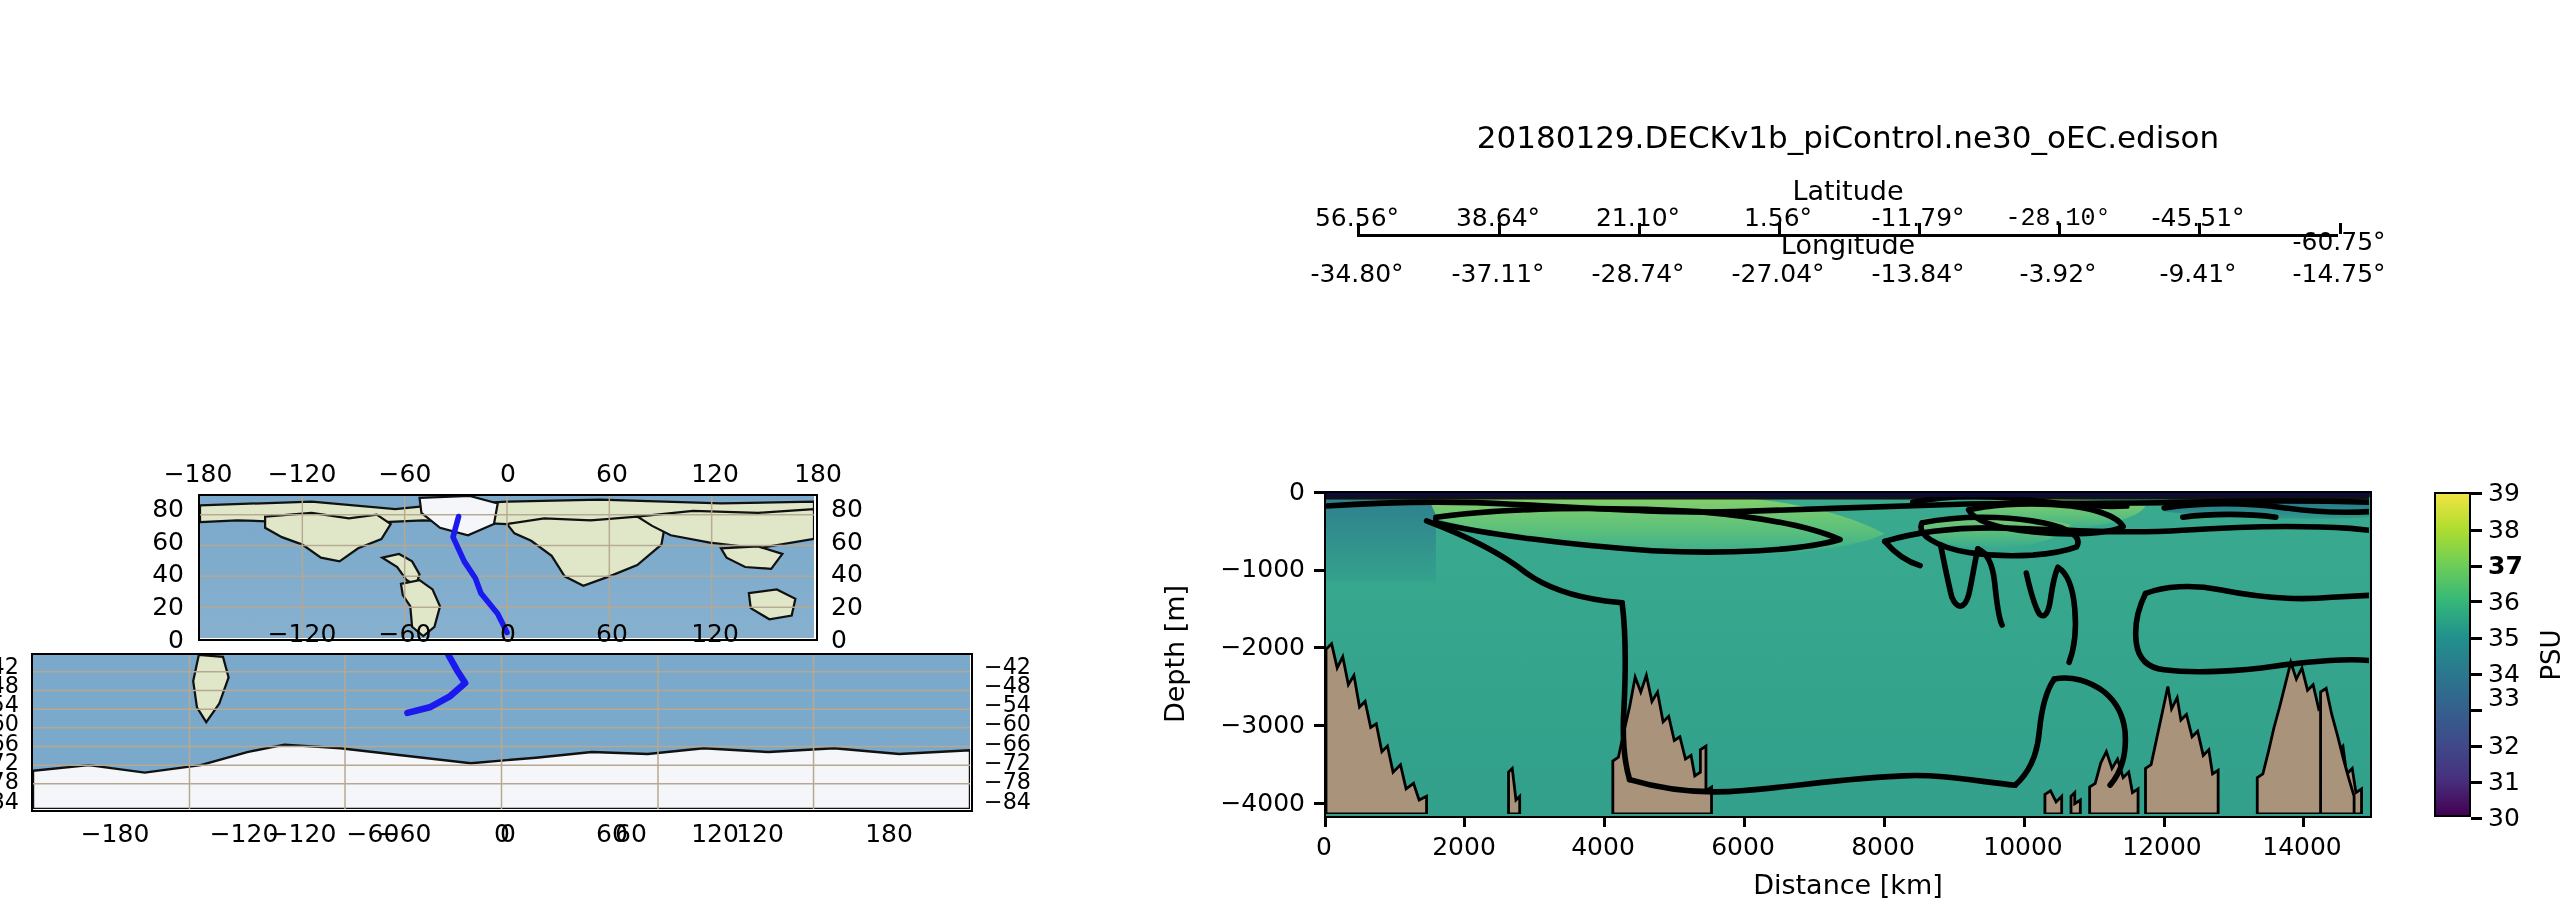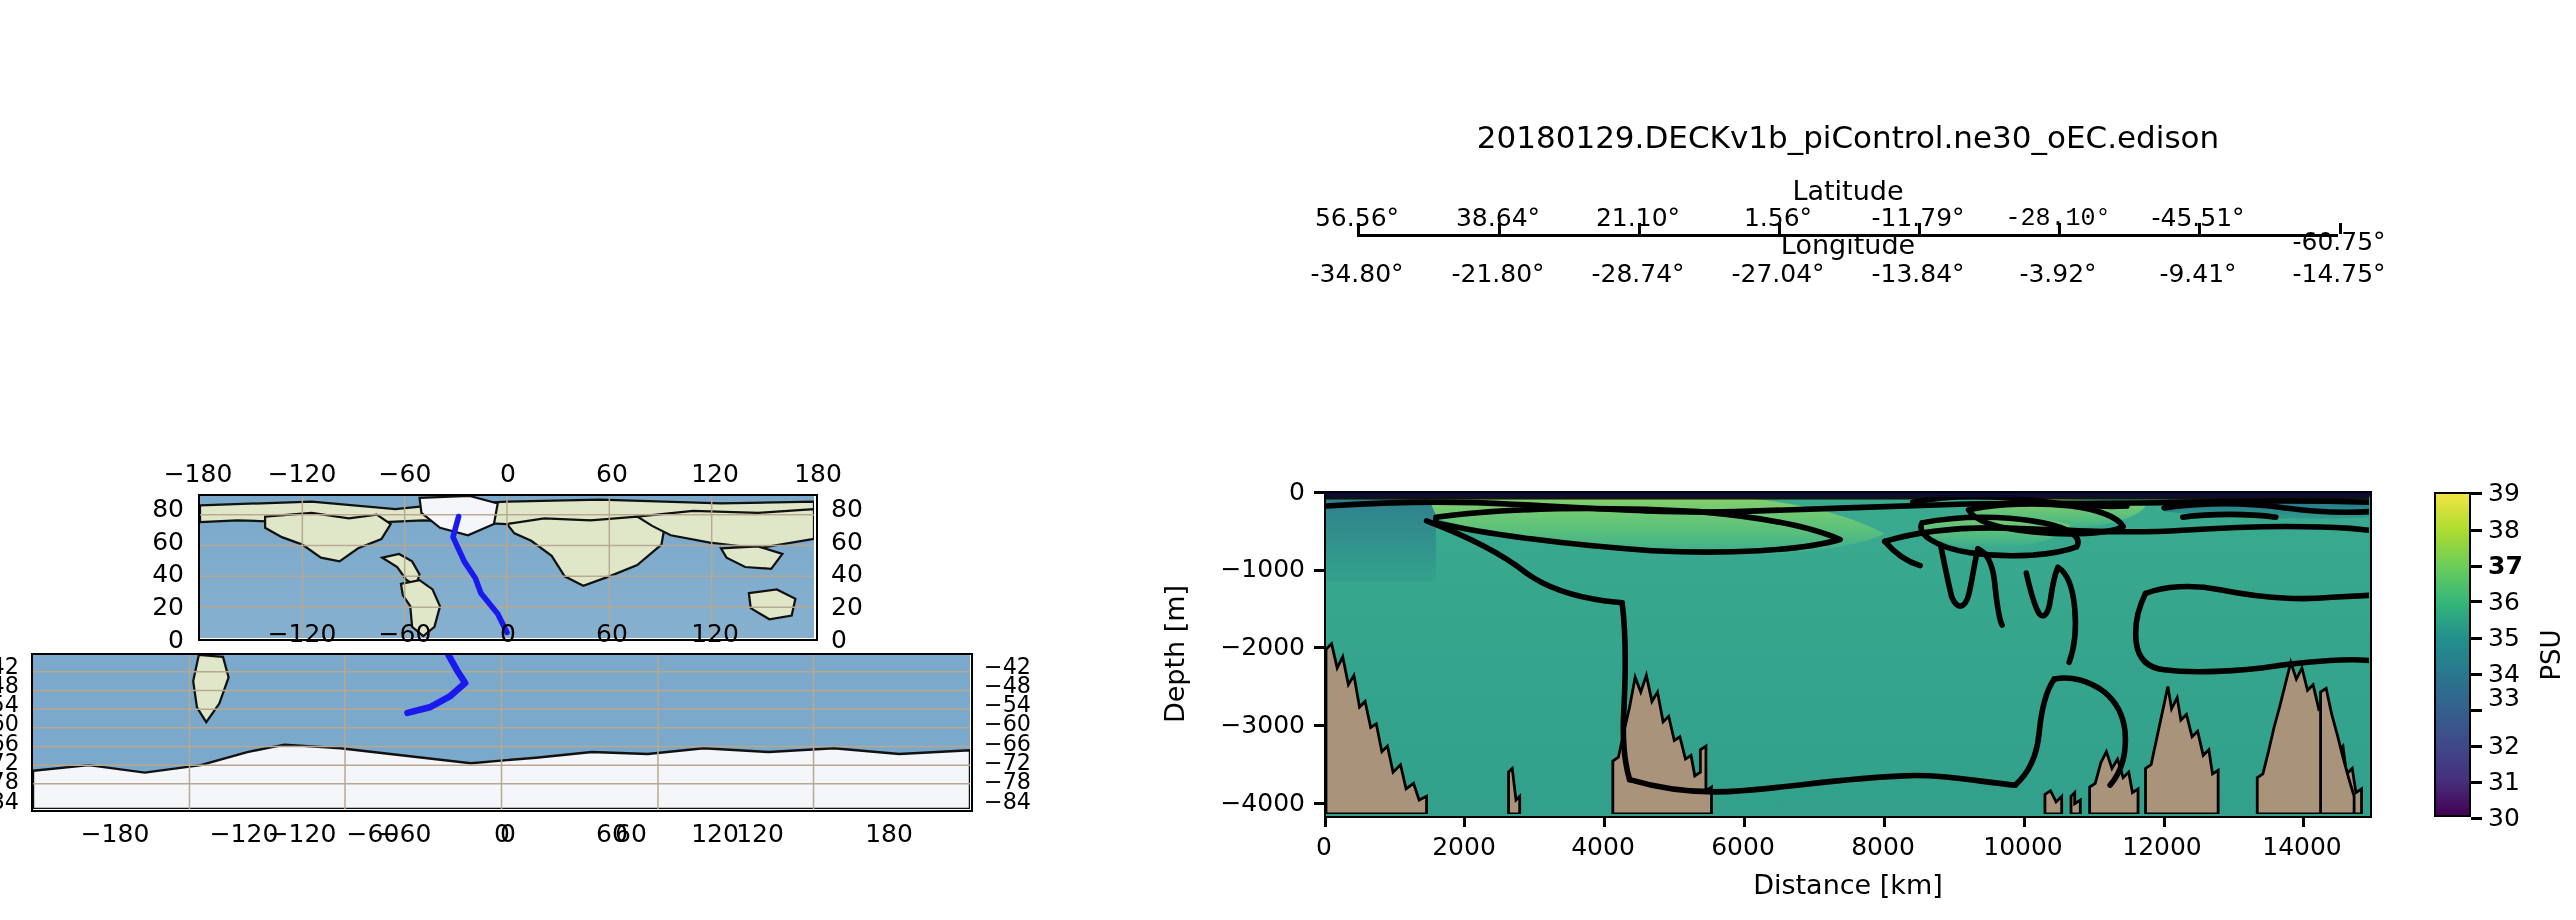--- a/index.html
+++ b/index.html
@@ -204,21 +204,21 @@
     <div class="tickmark" style="left: 1778px; top: 223px; width: 2.8px; height: 11.2px;"></div>
     <div class="tickmark" style="left: 1918px; top: 223px; width: 2.8px; height: 11.2px;"></div>
     <div class="tickmark" style="left: 2058px; top: 223px; width: 2.8px; height: 11.2px;"></div>
     <div class="tickmark" style="left: 2198px; top: 223px; width: 2.8px; height: 11.2px;"></div>
     <div class="tickmark" style="left: 2339px; top: 223px; width: 2.8px; height: 11.2px;"></div>
   </div>
 
 <div class="axname" style="left:1848px;top:229px;">Longitude</div>
 <div id="lon-ticks">
     <div class="tick" style="left: 1357px; top: 259px;">-34.80°</div>
-    <div class="tick" style="left: 1498px; top: 259px;">-21.80°</div>
+    <div class="tick" style="left: 1498px; top: 259px;">-37.11°</div>
     <div class="tick" style="left: 1638px; top: 259px;">-28.74°</div>
     <div class="tick" style="left: 1778px; top: 259px;">-27.04°</div>
     <div class="tick" style="left: 1918px; top: 259px;">-13.84°</div>
     <div class="tick" style="left: 2058px; top: 259px;">-3.92°</div>
     <div class="tick" style="left: 2198px; top: 259px;">-9.41°</div>
     <div class="tick" style="left: 2339px; top: 259px;">-14.75°</div>
   </div>
 
 <div id="plot">
   <svg width="1043" height="321" viewBox="0 0 1120 345" preserveAspectRatio="none">

